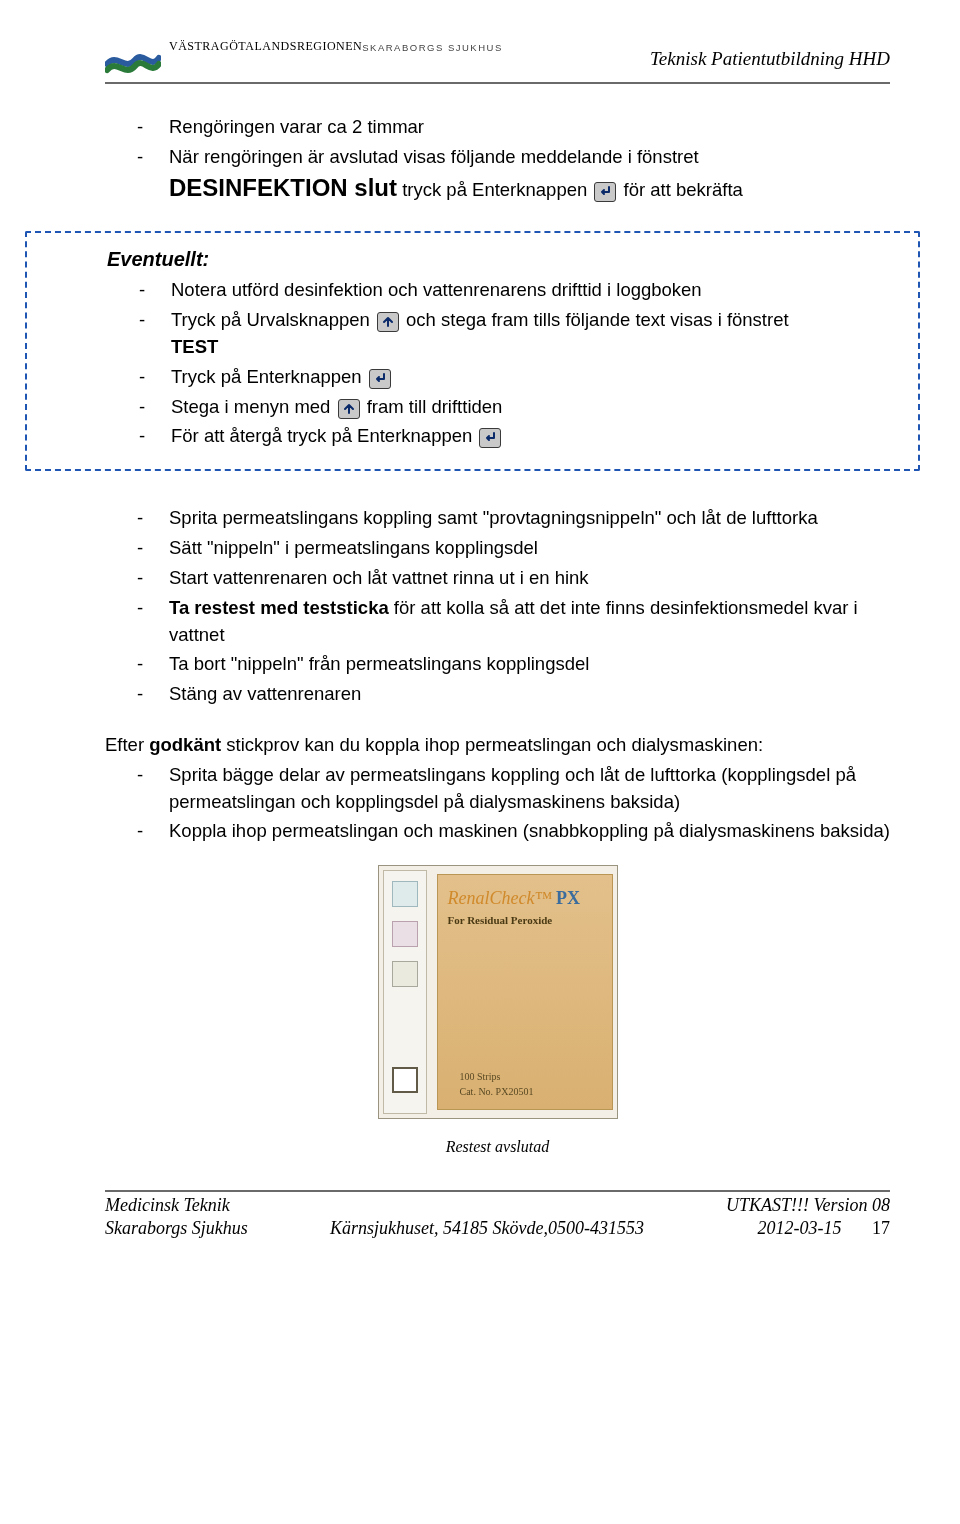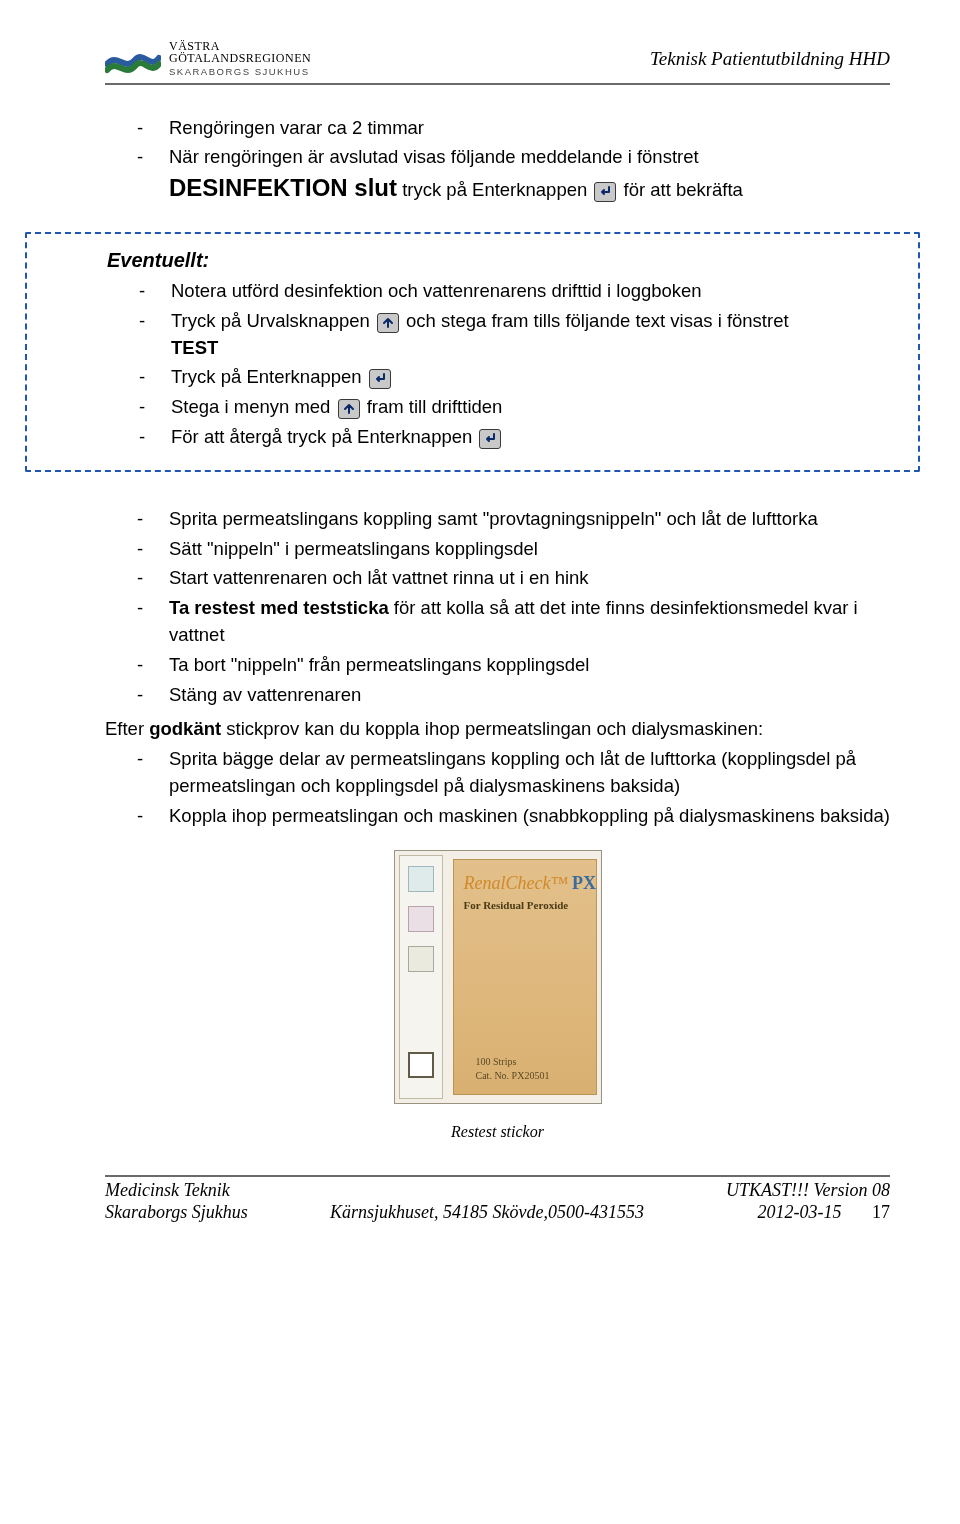--- a/index.html
+++ b/index.html
@@ -23,21 +23,21 @@
     display: flex;
     align-items: flex-start;
     justify-content: space-between;
     margin-bottom: 6px;
   }
   .logo-block { display: flex; align-items: flex-start; gap: 8px; }
   .logo-wave {
     width: 56px; height: 36px; position: relative; flex: 0 0 auto;
   }
   .logo-wave svg { width: 56px; height: 36px; display: block; }
-  .logo-text { display: flex; flex-direction: column; line-height: 1; }
+  .logo-text { display: flex; flex-direction: row; line-height: 1; }
   .logo-line1 { font-family: Georgia, "Times New Roman", serif; font-size: 12px; letter-spacing: .5px; }
   .logo-line2 { font-family: Georgia, "Times New Roman", serif; font-size: 12px; letter-spacing: .5px; }
   .logo-line3 { font-family: Arial, Helvetica, sans-serif; font-size: 9.5px; letter-spacing: 1.5px; margin-top: 3px; color: #444; }
   .header-right {
     font-style: italic;
     font-size: 19px;
     margin-top: 6px;
   }
   .header-rule {
     border: 0; border-top: 2px solid #6a6a6a; margin: 0 0 30px 0;
@@ -77,25 +77,25 @@
   .dashed-box .heading {
     font-style: italic; font-weight: 700; font-size: 20px;
     margin-bottom: 0;
     font-family: Arial, Helvetica, sans-serif;
   }
 
   
   .section2 { margin-top: 4px; }
   .section2 .intro { margin-bottom: 4px; }
 
-  .section3 { margin-top: 8px; }
+  .section3 { margin-top: 24px; }
 
   
   .figure {
-    width: 208px; margin: 20px auto 16px auto;
+    width: 240px; margin: 20px auto 16px auto;
     border: 1px solid #9a937f;
     background: #f3efe6;
     font-family: "Times New Roman", serif;
   }
   .figure .fig-body { position: relative; }
   .figure .strip {
     height: 244px; width: 44px; background: #f6f4ee;
     border: 1px solid #c0b9a5; margin: 4px 0 4px 4px;
     display: flex; flex-direction: column; align-items: center; gap: 14px;
     padding-top: 10px;
@@ -307,21 +307,21 @@
             <span>RenalCheck™</span><span class="px">PX</span>
           </div>
           <div class="subtitle">For Residual Peroxide</div>
           <div class="footnote">
             <div>100 Strips</div>
             <div>Cat. No. PX20501</div>
           </div>
         </div>
       </div>
     </div>
-    <div class="figure-cap">Restest stickor</div>
+    <div class="figure-cap">Restest avslutad</div>
 
   </div>
 
   <hr class="footer-rule">
   <div class="footer">
     <div class="col">
       <div>Medicinsk Teknik</div>
       <div>Skaraborgs Sjukhus</div>
     </div>
     <div class="col" style="align-self:flex-end">

